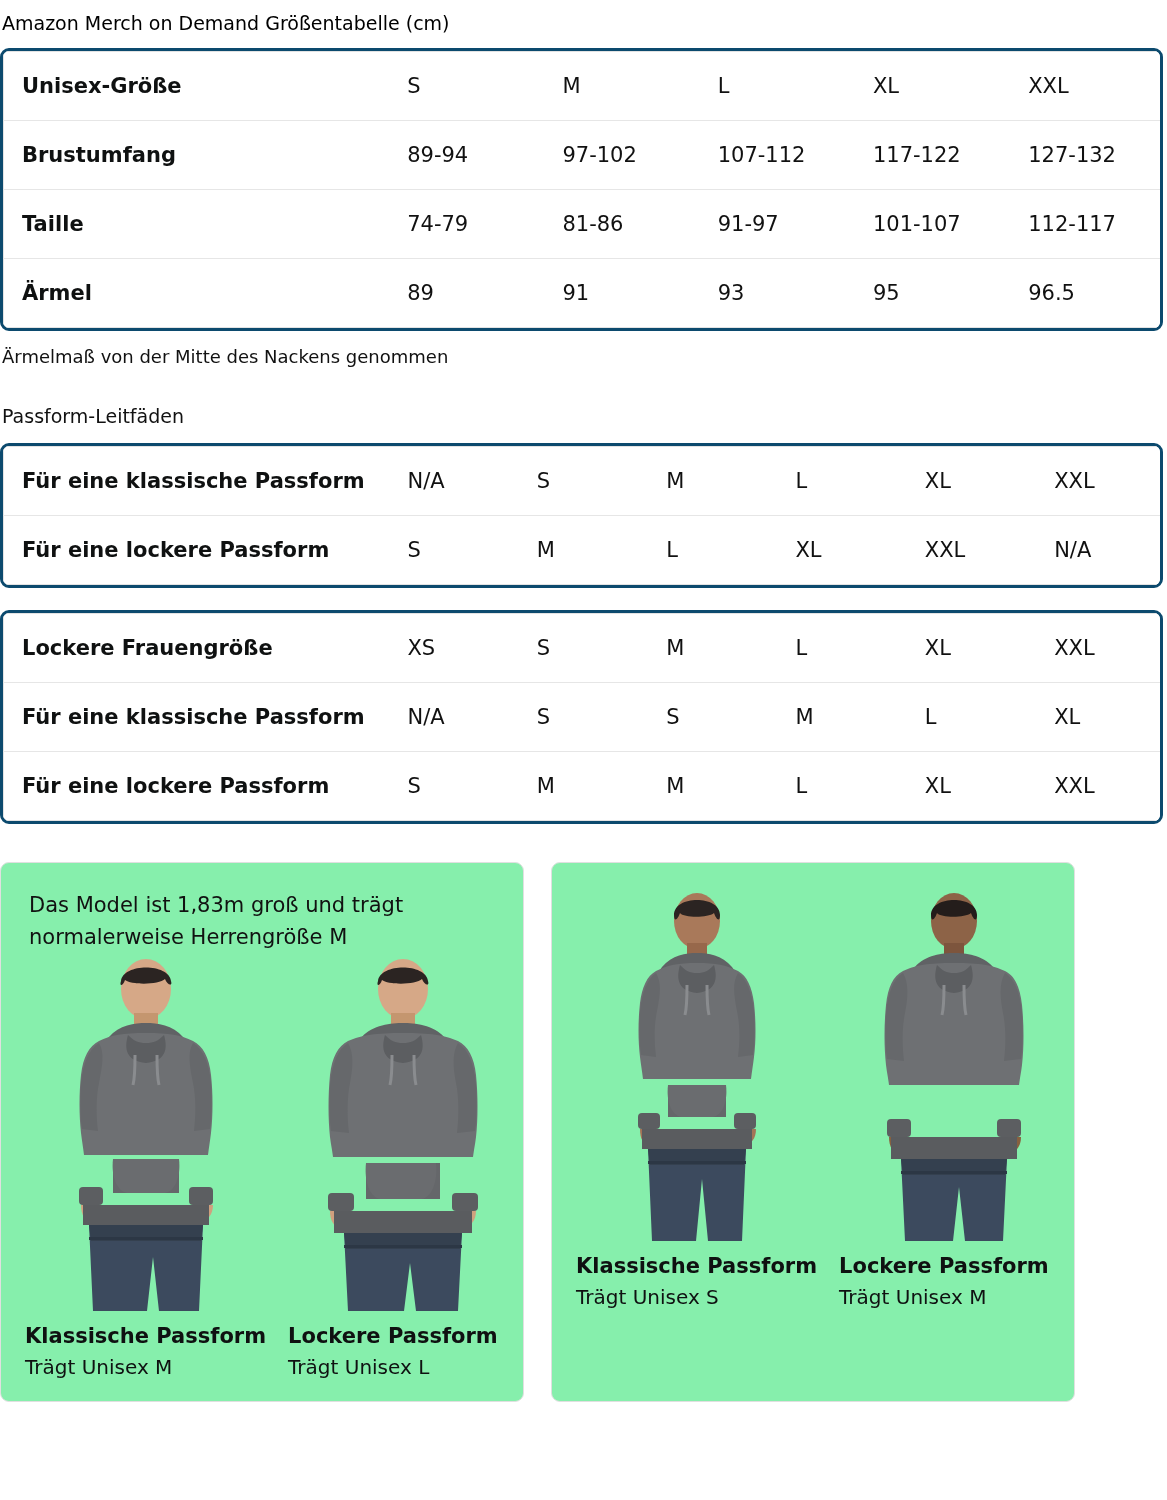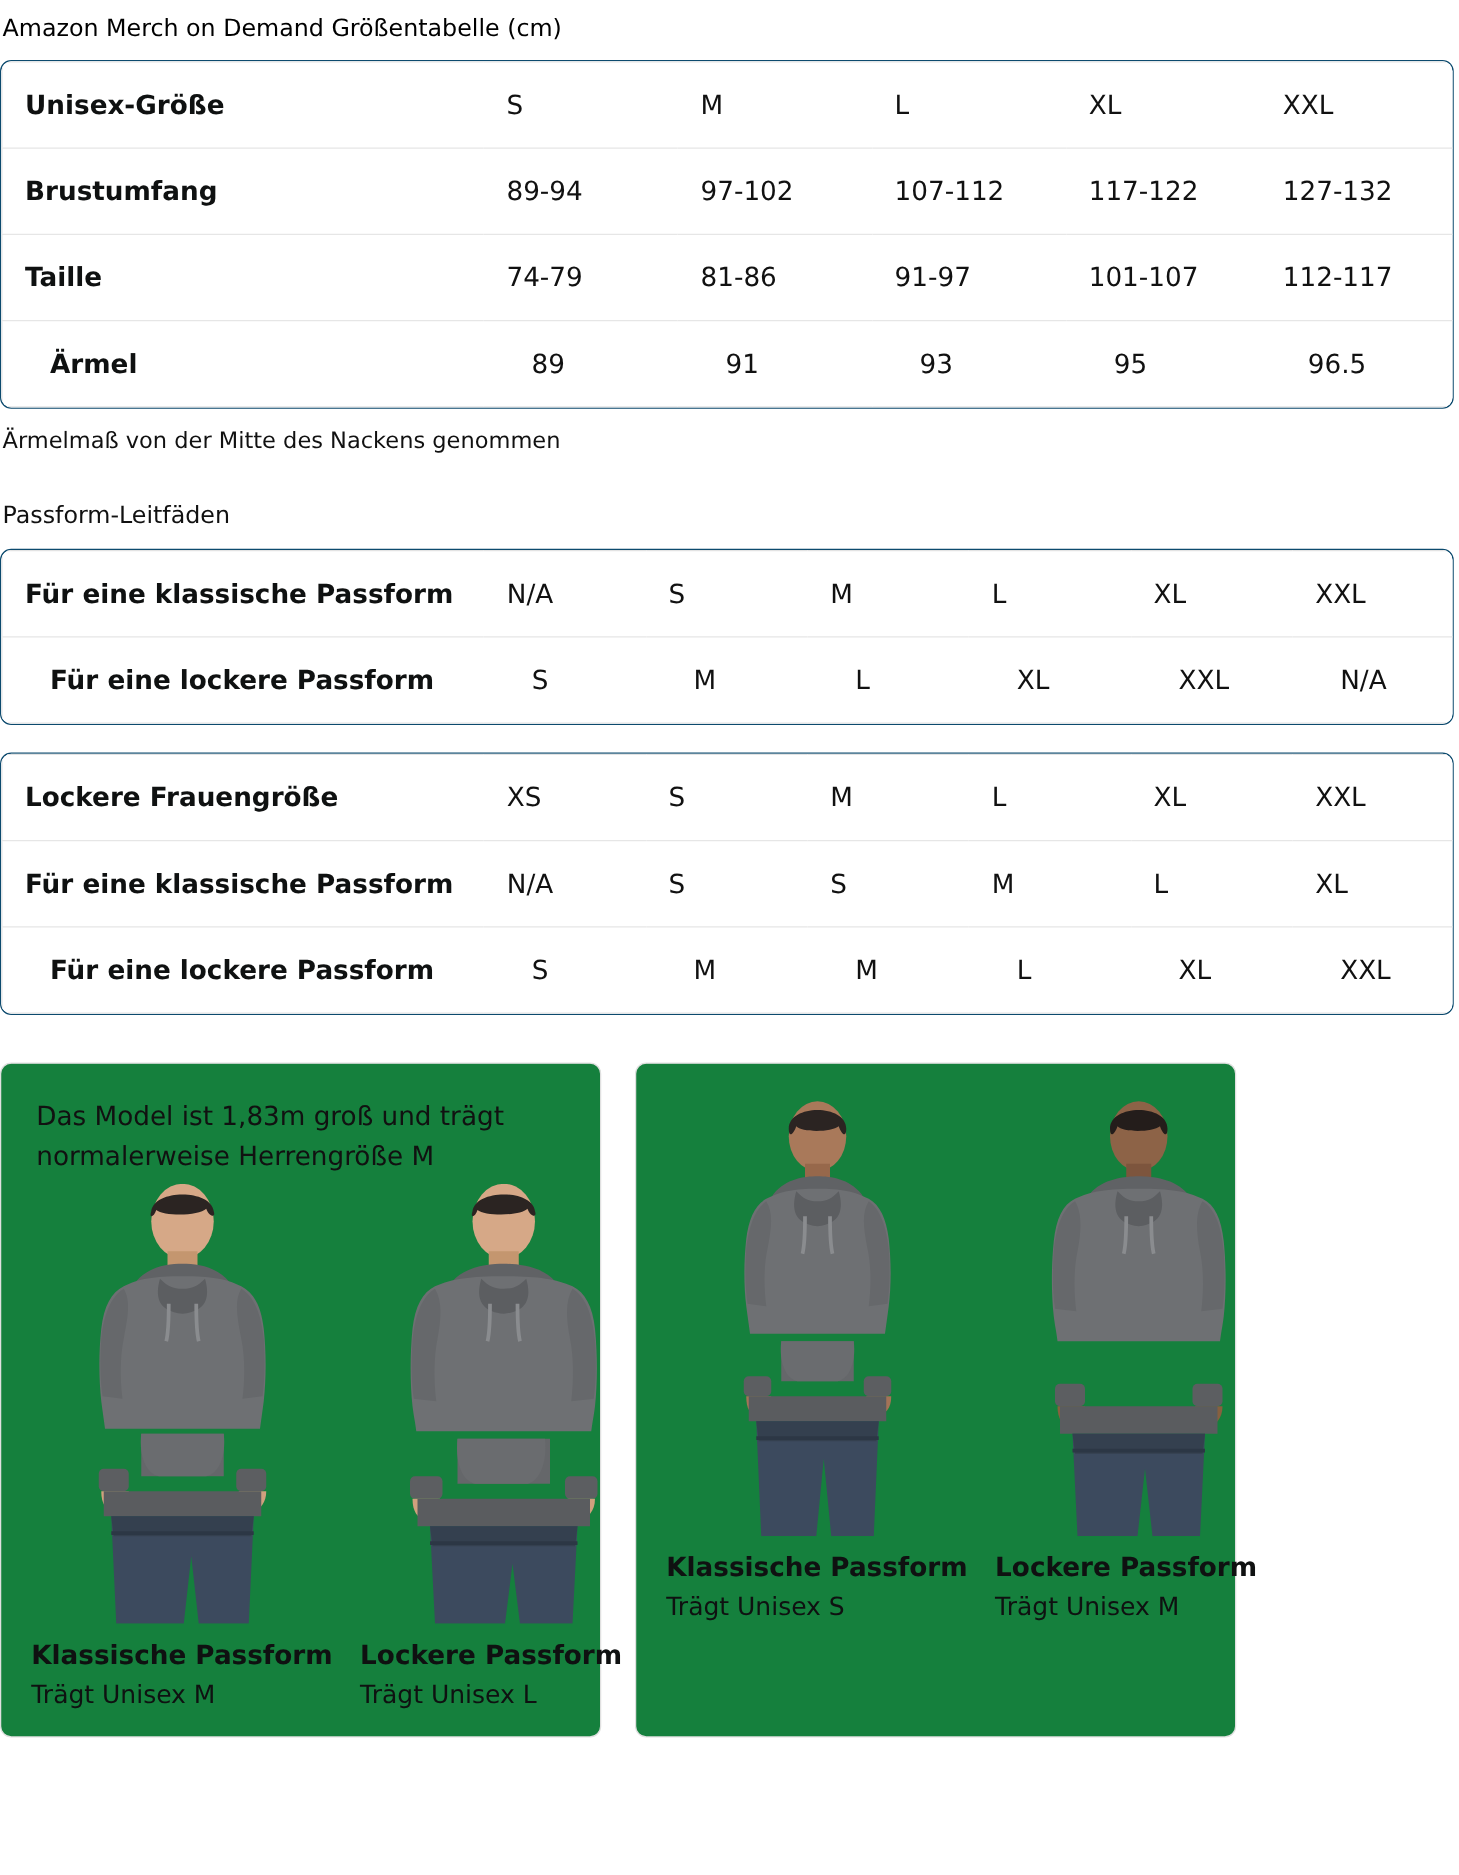--- a/index.html
+++ b/index.html
@@ -42,34 +42,33 @@
   }
   table.size-table {
     width: 1163px;
     border-collapse: collapse;
     border: 1px solid #e3e3e3;
     border-radius: 8px;
     table-layout: fixed;
     background: #fff;
   }
   .table-wrap {
-    border: 1px solid #0c4a6e;
+    border: 3px solid #0c4a6e;
     border-radius: 9px;
     overflow: hidden;
     width: 1163px;
   }
   table.size-table td {
     border-bottom: 1px solid #e6e6e6;
     padding: 0;
     vertical-align: middle;
     height: 69px;
   }
   table.size-table tr:last-child td {
     border-bottom: none;
-    padding-left: 20px;
   }
   .cell {
     padding: 0 18px;
     font-size: 21px;
     line-height: 28px;
     white-space: nowrap;
     overflow: hidden;
   }
   .rowhead .cell {
     font-weight: bold;
@@ -87,25 +86,25 @@
   table.t-fit col.c0 { width: 385px; }
   table.t-fit col.cx { width: 129px; }
   table.t-fit td { height: 69px; }
 
   .models {
     display: flex;
     gap: 27px;
     margin-top: 38px;
   }
   .model-card {
-    width: 481px;
+    width: 524px;
     border: 1px solid #e0e0e0;
     border-radius: 9px;
     padding: 26px 24px 20px 24px;
-    background: #15803d;
+    background: #86efac;
   }
   .model-card-title {
     font-size: 21px;
     line-height: 32px;
     font-weight: 400;
     color: #111;
     margin: 0 0 6px 4px;
     min-height: 64px;
   }
   .model-pair {

